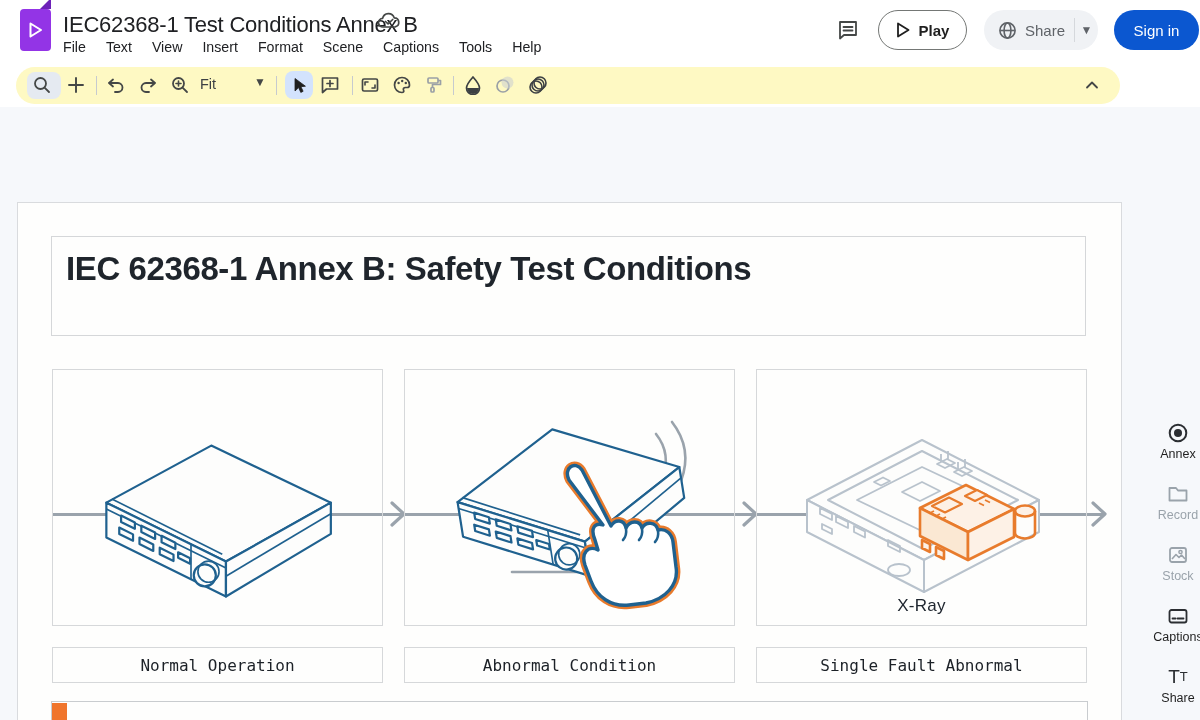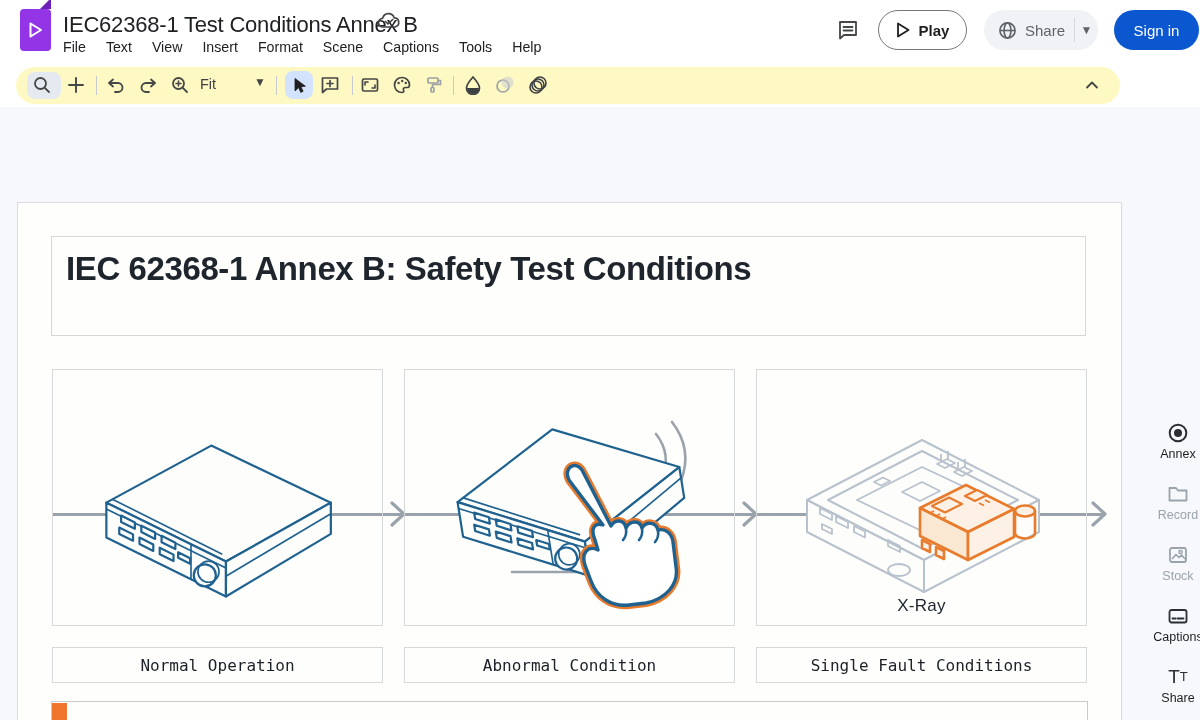--- a/index.html
+++ b/index.html
@@ -328,21 +328,21 @@
           <ellipse cx="223" cy="99" rx="10" ry="5.5"></ellipse>
           <path d="M213,99 V121 M233,99 V121 M213,121 a10,5.5 0 0 0 20,0" fill="none"></path>
         </g>
       </g>
     </svg>
     <div class="xray">X-Ray</div>
   </div>
 
   <div class="label-box l1">Normal Operation</div>
   <div class="label-box l2">Abnormal Condition</div>
-  <div class="label-box l3">Single Fault Conditions</div>
+  <div class="label-box l3">Single Fault Abnormal</div>
 
   <div class="abs bottom-box">
     <div class="accent"></div>
   </div>
 </div>
 
 <div class="abs rail">
   <div class="rail-item">
     <span class="ticon">
       <svg width="22" height="22" viewBox="0 0 22 22">

